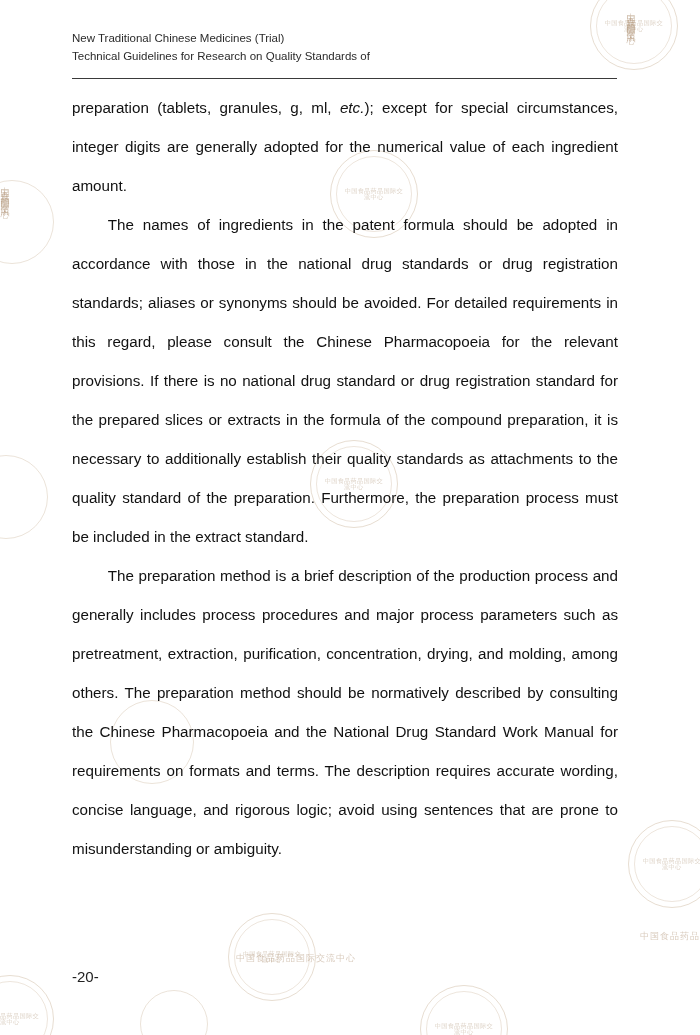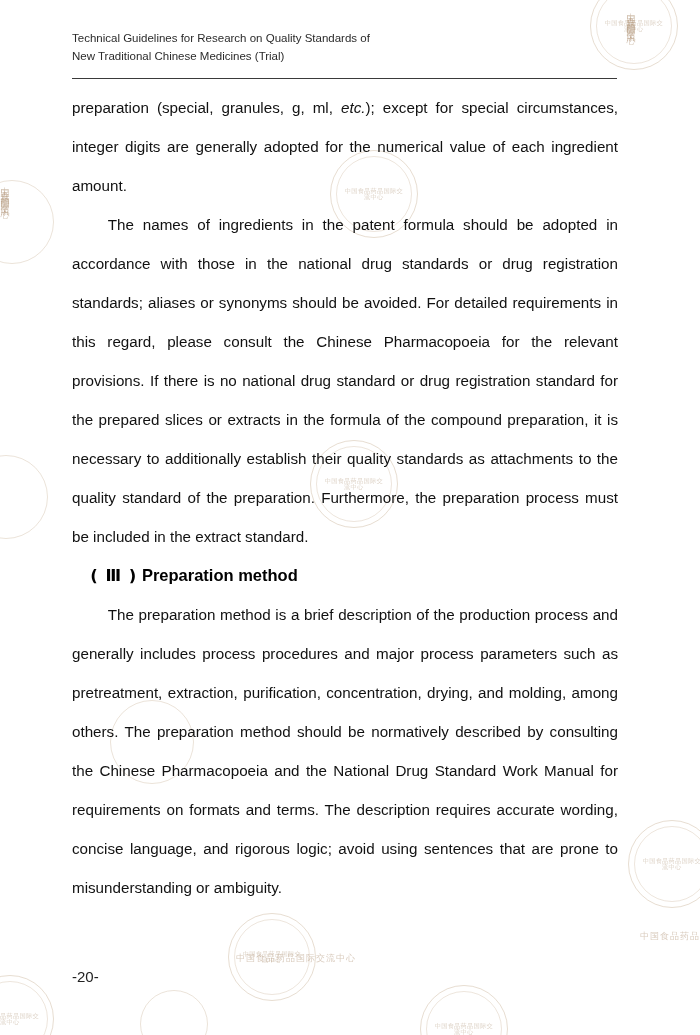--- a/index.html
+++ b/index.html
@@ -171,32 +171,31 @@
 
   <div class="wm-cn vert" style="left:624px;top:6px;">中国食品药品国际交流中心</div>
   <div class="wm-cn" style="left:640px;top:930px;">中国食品药品国际交流中心</div>
   <div class="wm-cn vert" style="left:-2px;top:180px;">中国食品药品国际交流中心</div>
   <div class="wm-cn" style="left:236px;top:952px;">中国食品药品国际交流中心</div>
 </div>
 
 <div class="page">
 
   <div class="header">
+    <div class="header-line">New Traditional Chinese Medicines (Trial)</div>
     <div class="header-line">Technical Guidelines for Research on Quality Standards of</div>
-    <div class="header-line">New Traditional Chinese Medicines (Trial)</div>
   </div>
   <div class="header-rule"></div>
 
   <div class="body-text">
 
-    <p class="para"><span>preparation (special, granules, g, ml, </span><em>etc.</em><span>); except for special circumstances, integer digits are generally adopted for the numerical value of each ingredient amount.</span></p>
+    <p class="para"><span>preparation (tablets, granules, g, ml, </span><em>etc.</em><span>); except for special circumstances, integer digits are generally adopted for the numerical value of each ingredient amount.</span></p>
 
     <p class="para indent">The names of ingredients in the patent formula should be adopted in accordance with those in the national drug standards or drug registration standards; aliases or synonyms should be avoided. For detailed requirements in this regard, please consult the Chinese Pharmacopoeia for the relevant provisions. If there is no national drug standard or drug registration standard for the prepared slices or extracts in the formula of the compound preparation, it is necessary to additionally establish their quality standards as attachments to the quality standard of the preparation. Furthermore, the preparation process must be included in the extract standard.</p>
 
-    <h2 class="subheading"><span class="roman">( Ⅲ )</span> <span>Preparation method</span></h2>
 
     <p class="para indent">The preparation method is a brief description of the production process and generally includes process procedures and major process parameters such as pretreatment, extraction, purification, concentration, drying, and molding, among others. The preparation method should be normatively described by consulting the Chinese Pharmacopoeia and the National Drug Standard Work Manual for requirements on formats and terms. The description requires accurate wording, concise language, and rigorous logic; avoid using sentences that are prone to misunderstanding or ambiguity.</p>
 
   </div>
 
   <div class="page-number">-20-</div>
 
 </div>
 
 </body></html>

